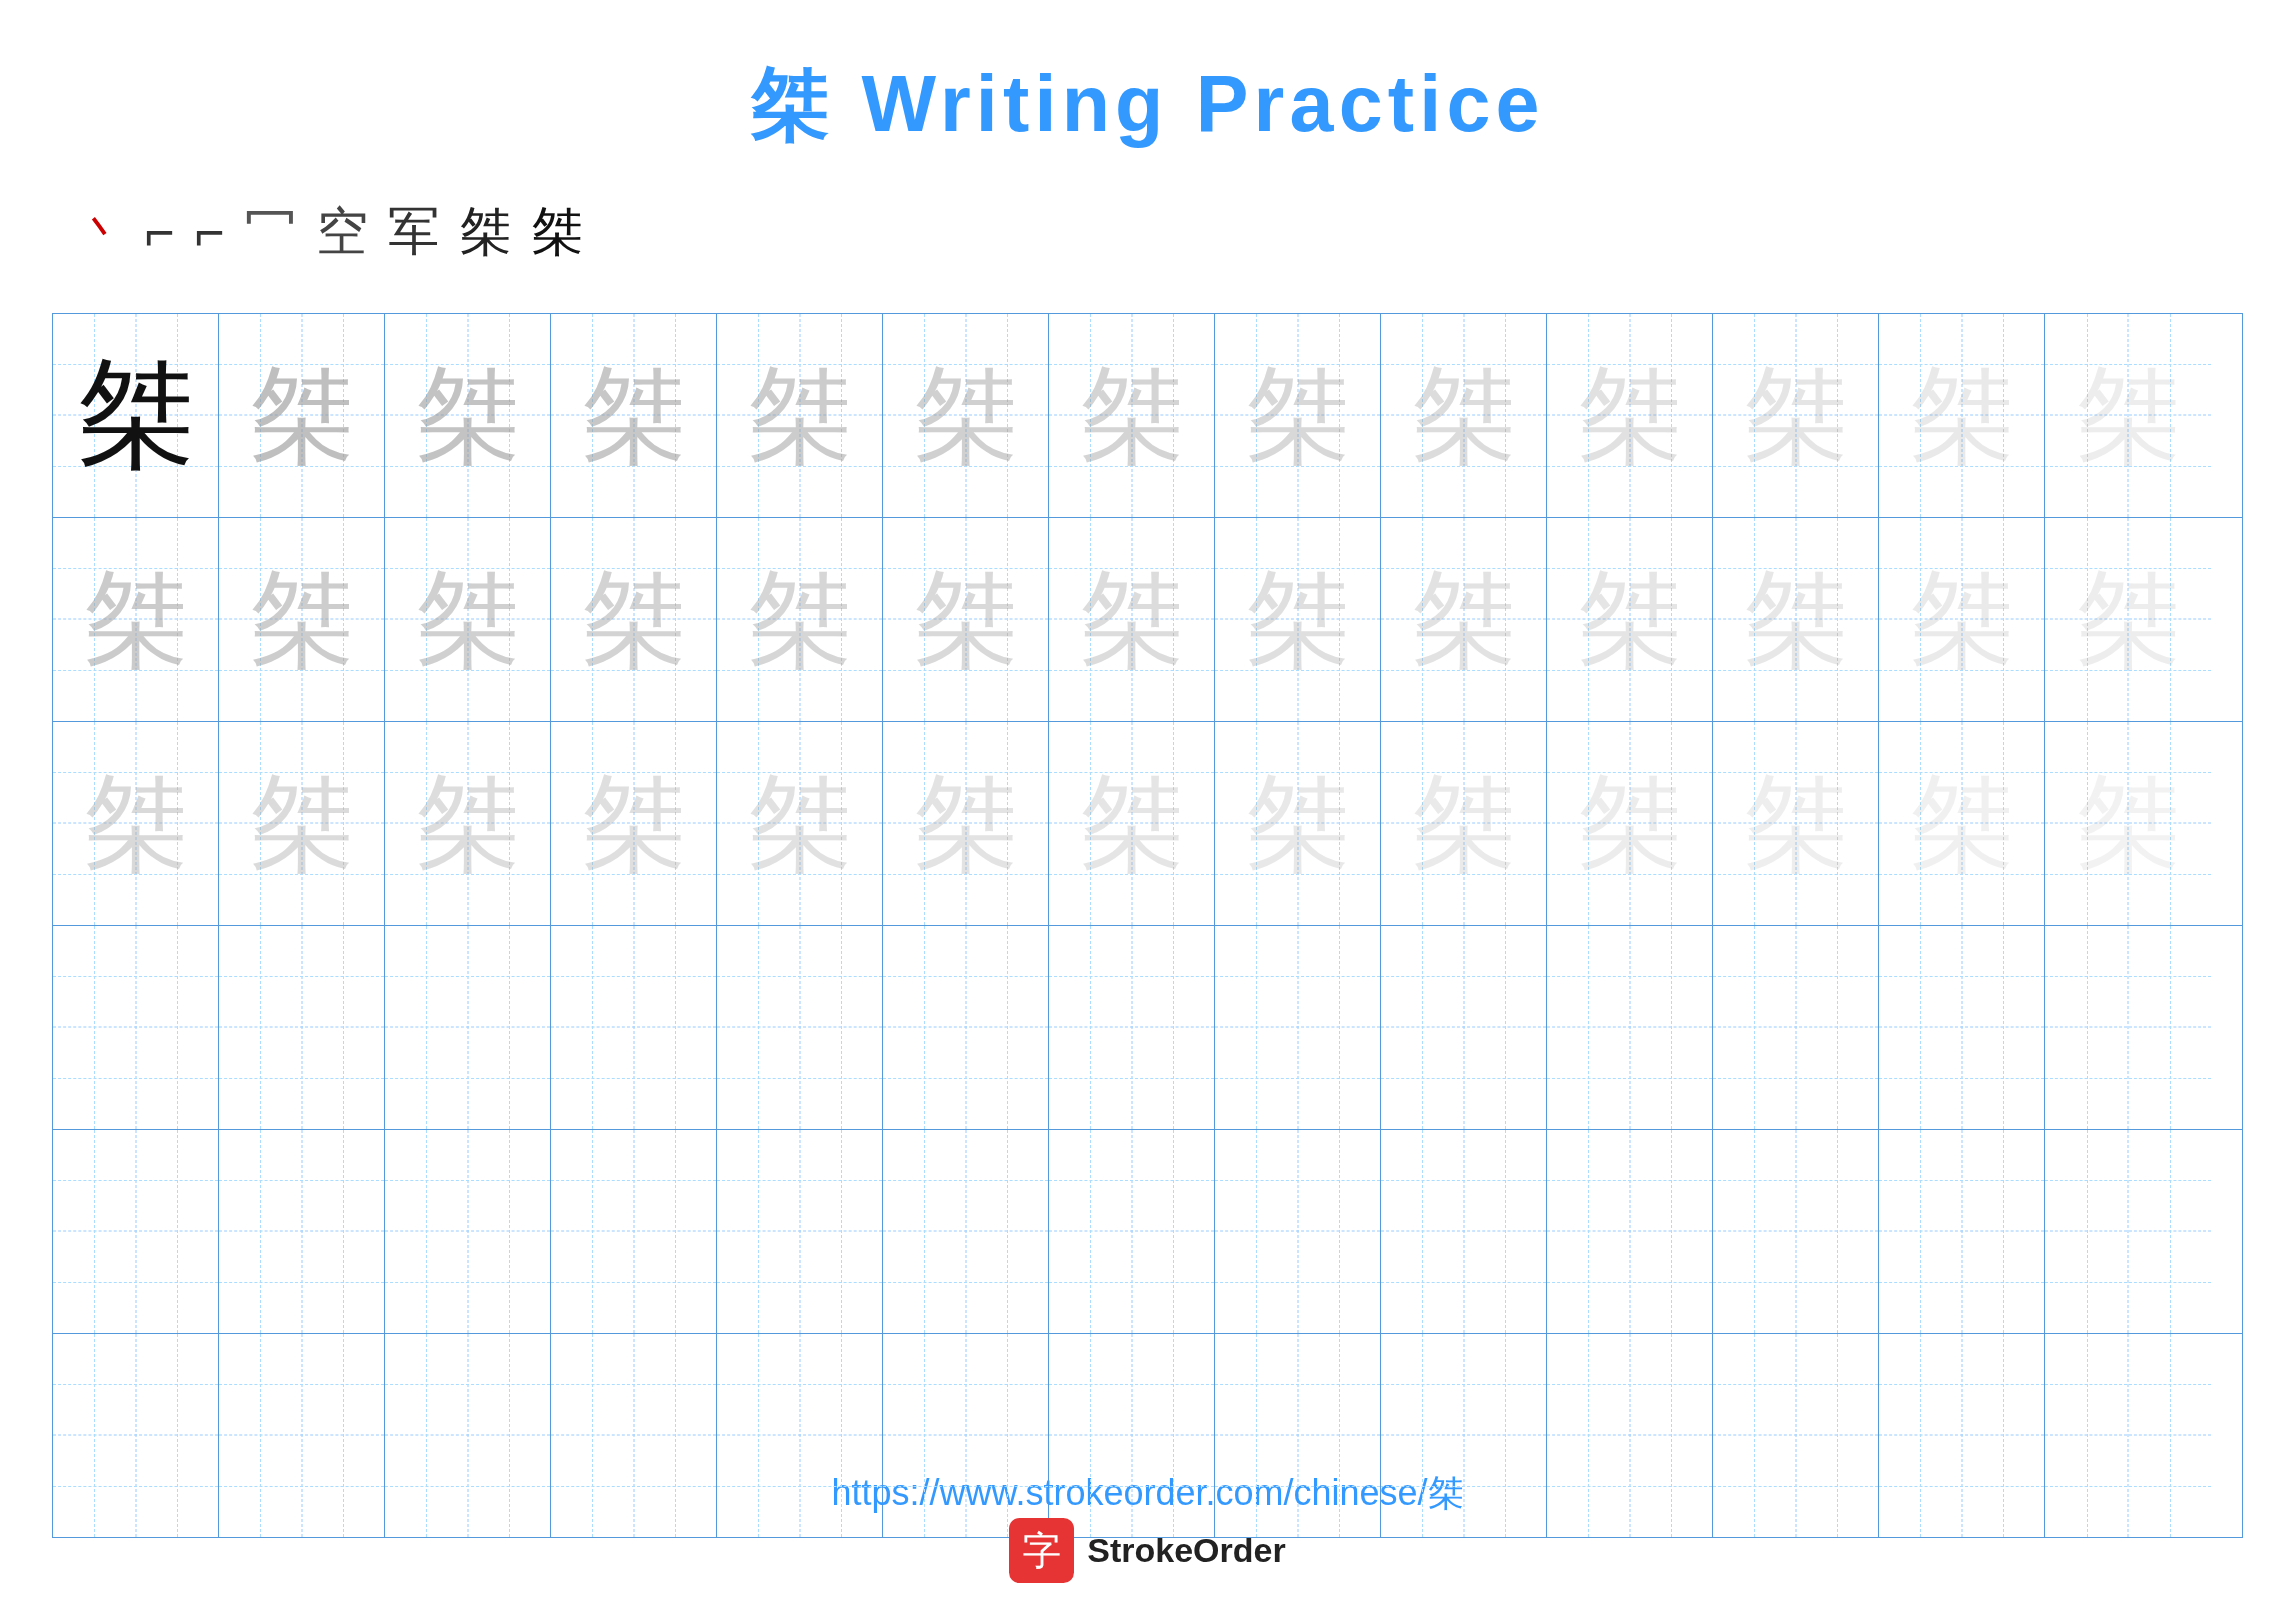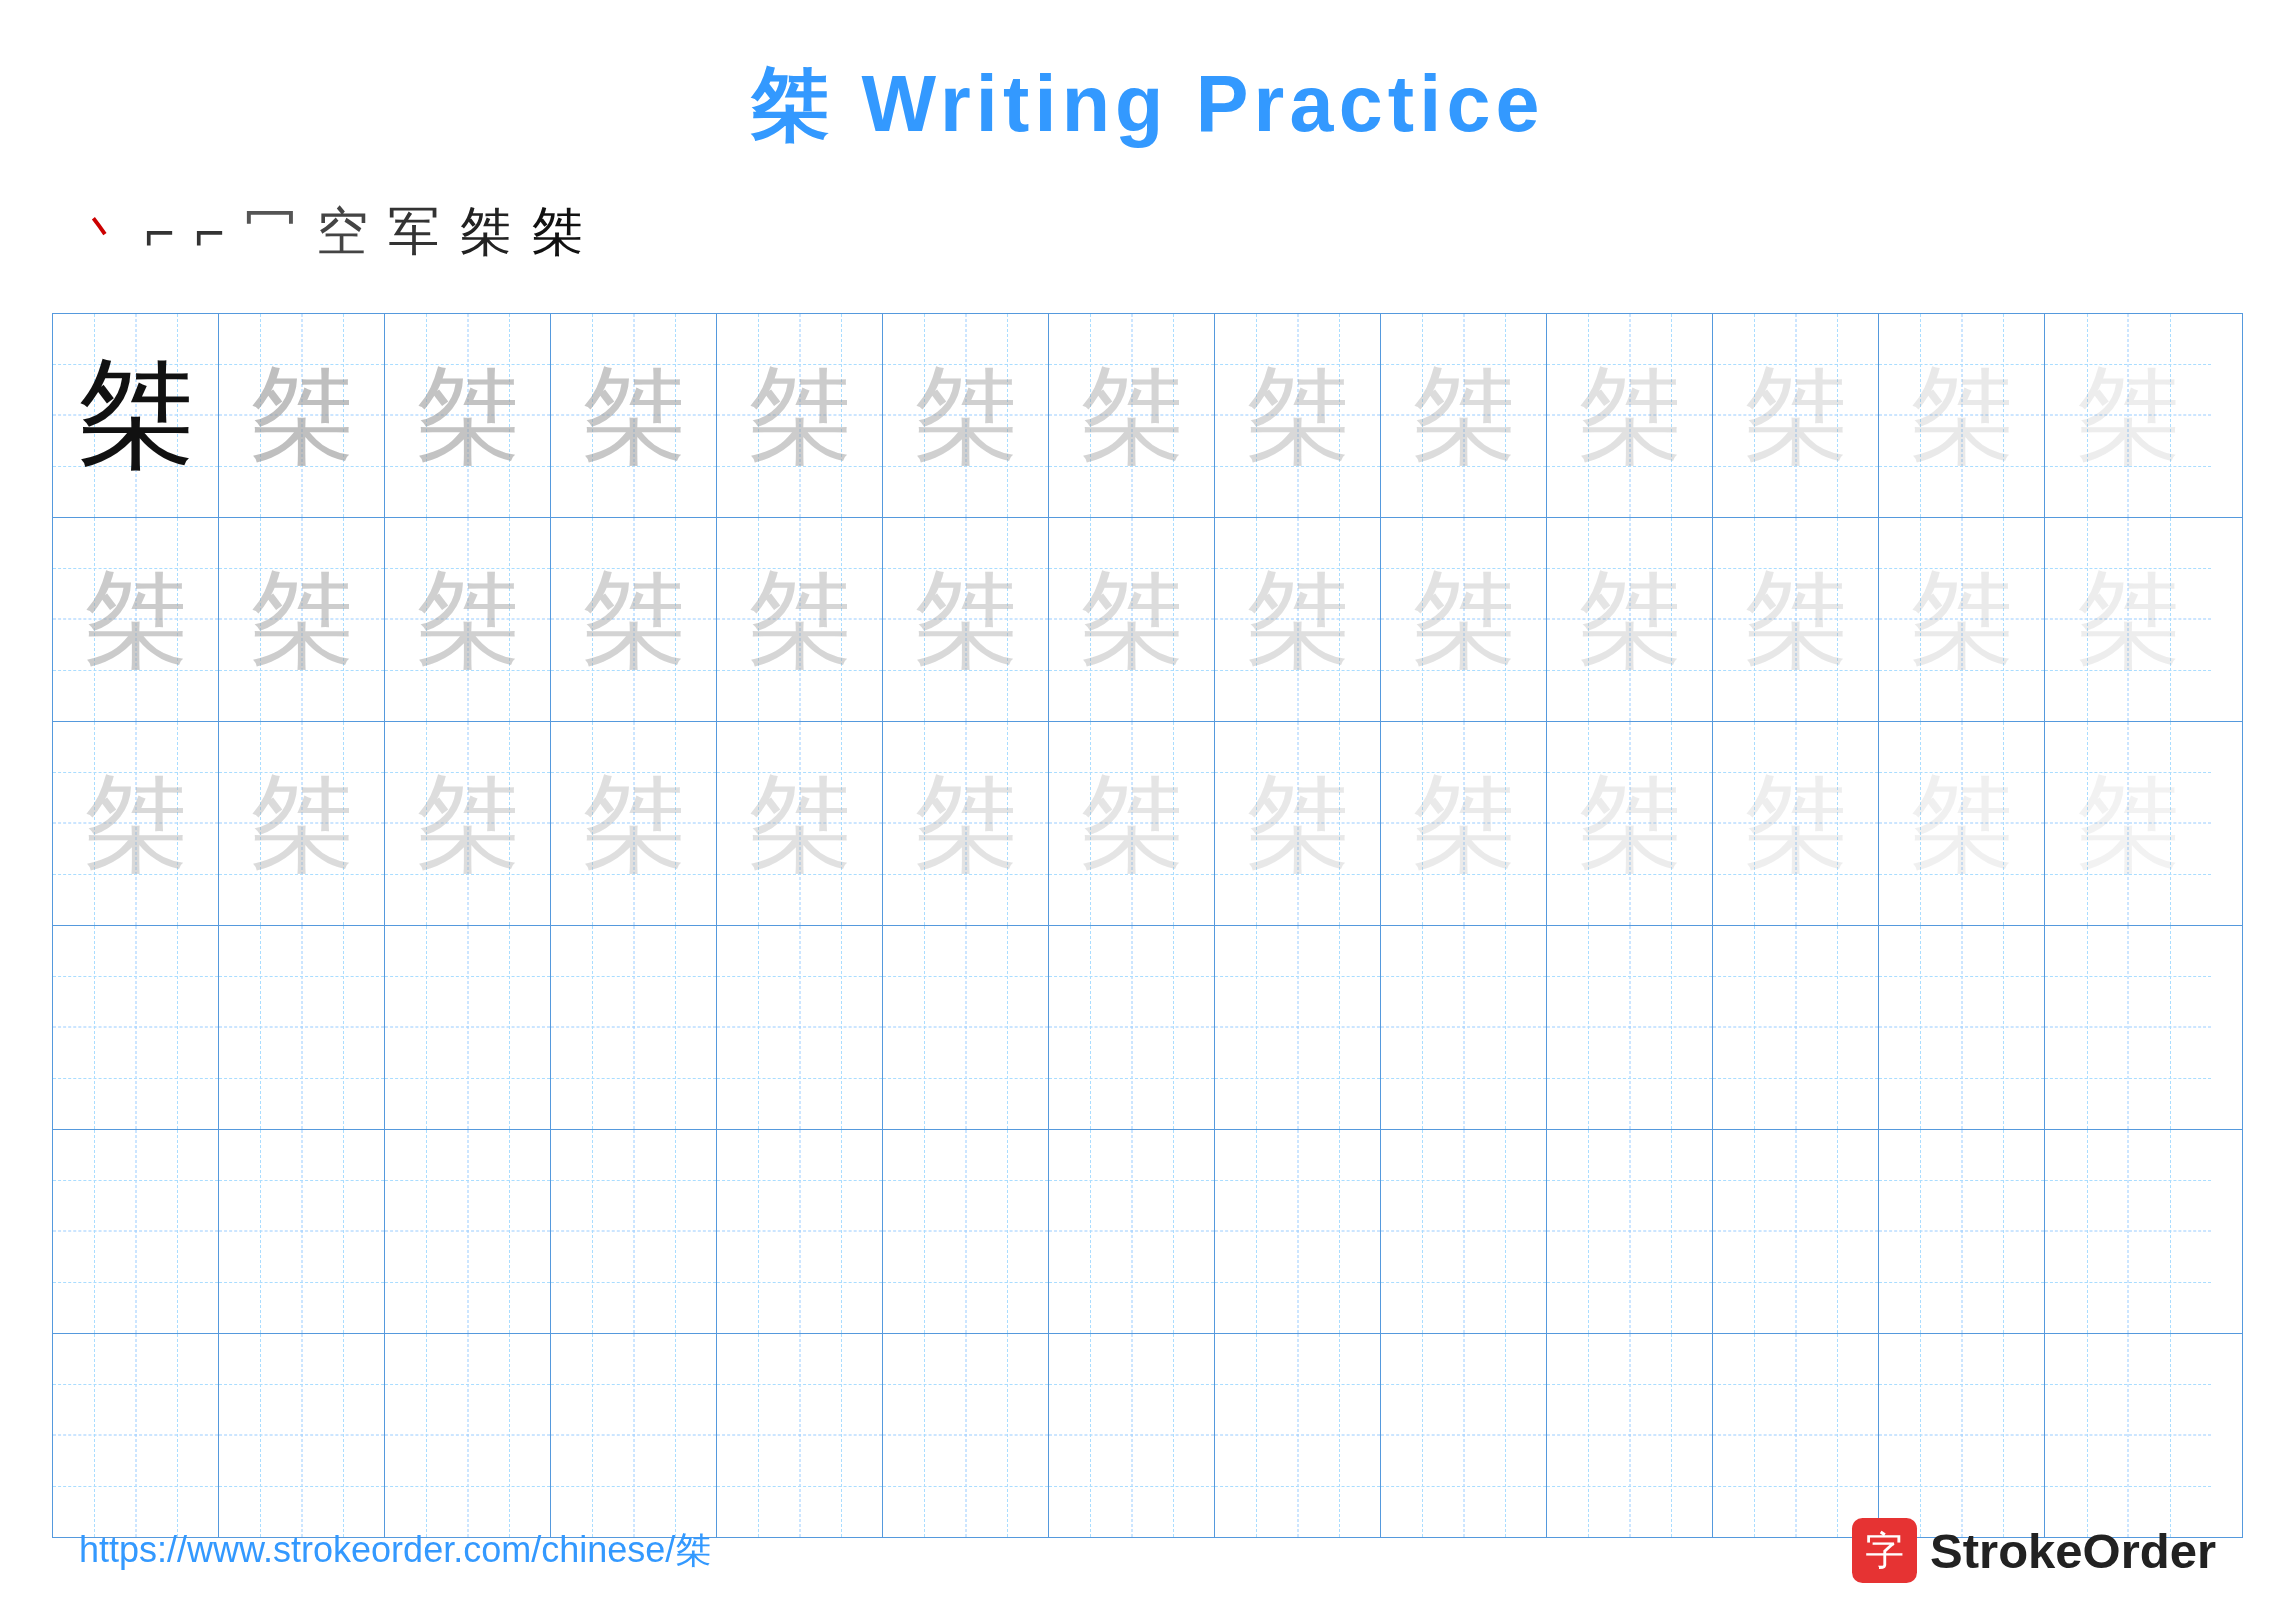--- a/index.html
+++ b/index.html
@@ -124,20 +124,21 @@
 
     .footer {
       position: absolute;
       bottom: 39px;
       left: 0;
       right: 0;
       display: flex;
       align-items: center;
       justify-content: space-between;
       padding: 0 79px;
+      flex-direction: column;
     }
 
     .footer-url {
       color: #3399ff;
       font-size: 36px;
       font-family: Arial, sans-serif;
       text-decoration: none;
     }
 
     .footer-logo {
@@ -153,21 +154,21 @@
       border-radius: 10.5px;
       display: flex;
       align-items: center;
       justify-content: center;
       color: white;
       font-size: 39px;
       font-family: serif;
     }
 
     .footer-logo-text {
-      font-size: 49px;
+      font-size: 34px;
       font-weight: bold;
       color: #222;
       font-family: Arial, sans-serif;
     }
 
     
     .cell-inner-lines {
       position: absolute;
       top: 0; left: 0; right: 0; bottom: 0;
       z-index: 1;

